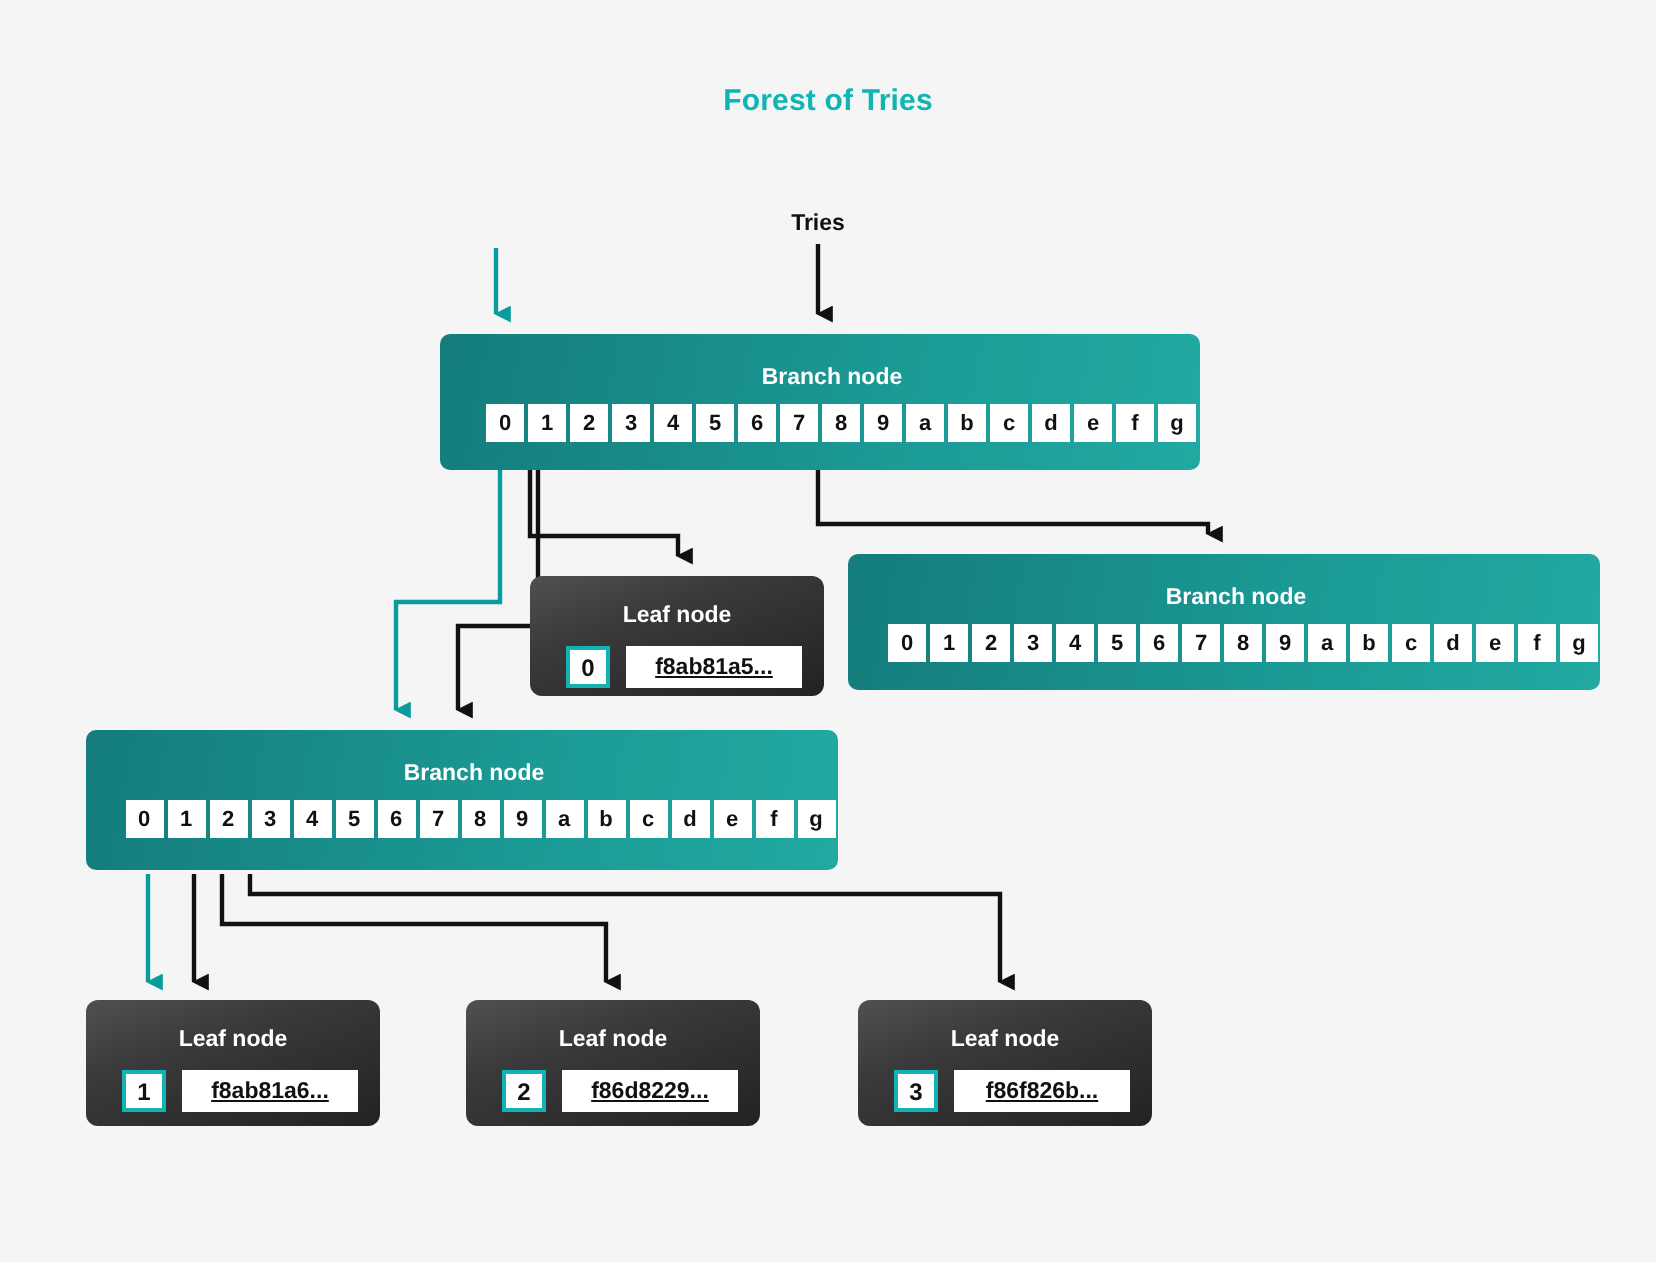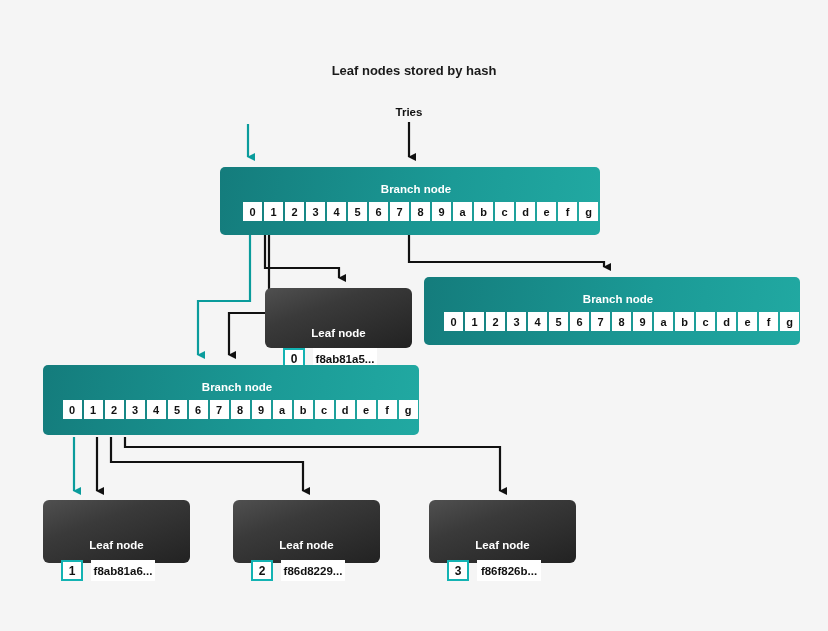--- a/index.html
+++ b/index.html
@@ -105,21 +105,20 @@
     background: linear-gradient(160deg, #505050 0%, #3a3a3a 35%, #222222 100%);
     z-index: 2;
     box-sizing: border-box;
   }
   .leaf .lf-title {
     text-align: center;
     color: #ffffff;
     font-size: 11.5px;
     font-weight: bold;
     padding-top: 14px;
-    margin-top: 25px;
   }
   .leaf .lf-row {
     display: flex;
     align-items: center;
     padding: 9px 0 0 18px;
   }
   .leaf .lf-idx {
     width: 22px;
     height: 21px;
     background: #ffffff;
@@ -127,30 +126,31 @@
     color: #111;
     font-size: 12px;
     font-weight: bold;
     display: flex;
     align-items: center;
     justify-content: center;
     box-sizing: border-box;
   }
   .leaf .lf-hash {
     margin-left: 8px;
-    width: 64px;
+    width: 88px;
     height: 21px;
     background: #ffffff;
     color: #111;
     font-size: 11.5px;
     font-weight: bold;
     display: flex;
     align-items: center;
     justify-content: center;
     box-sizing: border-box;
+    text-decoration: underline;
   }
 </style>
 </head>
 <body>
 
 <div id="stage">
 
   <svg id="wires" viewBox="0 0 828 631">
     <defs>
       <marker id="ahDark" markerWidth="9" markerHeight="9" refX="4.2" refY="7.4" orient="auto" markerUnits="userSpaceOnUse">
@@ -175,21 +175,21 @@
 
     <path d="M74,437 L74,491" stroke="#0a9c9c" stroke-width="2.2" fill="none" marker-end="url(#ahTeal)"></path>
 
     <path d="M97,437 L97,491" stroke="#111111" stroke-width="2.2" fill="none" marker-end="url(#ahDark)"></path>
 
     <path d="M111,437 L111,462 L303,462 L303,491" stroke="#111111" stroke-width="2.2" fill="none" marker-end="url(#ahDark)"></path>
 
     <path d="M125,437 L125,447 L500,447 L500,491" stroke="#111111" stroke-width="2.2" fill="none" marker-end="url(#ahDark)"></path>
   </svg>
 
-  <div class="title-sub">Leaf nodes stored by hash</div>
+  <div class="title-main">Forest of Tries</div>
 
   <div class="anno dark" style="left:374px; top:105px; width:70px;">Tries</div>
 
   <div class="branch" id="root-branch" style="left:220px; top:167px; width:380px; height:68px;">
     <div class="bn-title">Branch node</div>
     <div class="cells" style="width:355px; padding-left:21px;">
       <div class="cell">0</div>
       <div class="cell">1</div>
       <div class="cell">2</div>
       <div class="cell">3</div>

